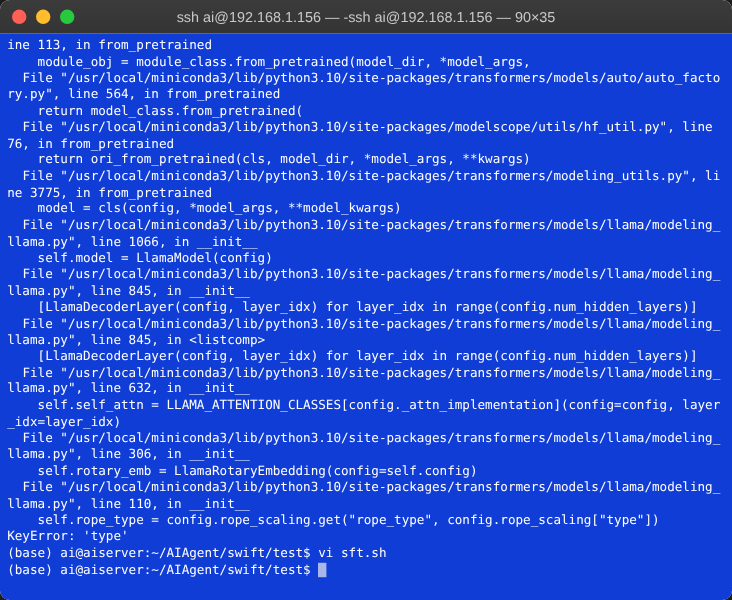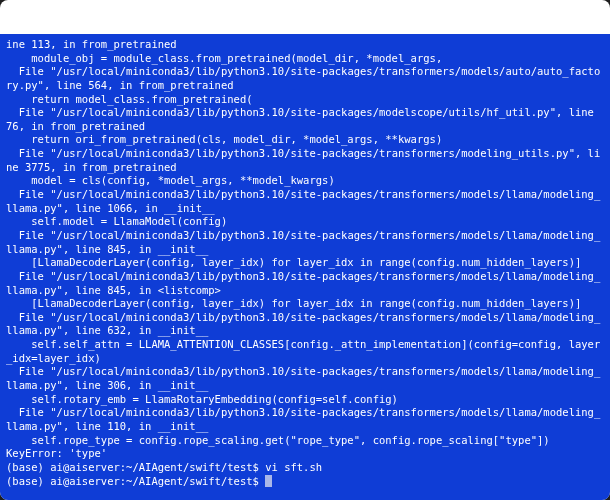--- a/index.html
+++ b/index.html
@@ -55,34 +55,41 @@
     flex: 1;
     background: #0f3dd6;
     color: #ffffff;
     font-family: "Menlo", "Monaco", "Consolas", monospace;
     font-size: 10.5px;
     line-height: 1.3;
     padding: 4px 6px;
     white-space: pre-wrap;
     word-break: break-all;
     overflow: hidden;
-    margin-top: 34px;
   }
   .cursor {
     display: inline-block;
     width: 7px;
     height: 12px;
     background: #a9b7e8;
     vertical-align: text-bottom;
   }
 </style>
 </head>
 <body>
 
 <div class="window">
+  <div class="titlebar">
+    <div class="traffic-lights">
+      <div class="light red"></div>
+      <div class="light yellow"></div>
+      <div class="light green"></div>
+    </div>
+    <div class="title">ssh ai@192.168.1.156 — -ssh ai@192.168.1.156 — 90×35</div>
+  </div>
   <div class="terminal"><span>ine 113, in from_pretrained</span>
 <span>    module_obj = module_class.from_pretrained(model_dir, *model_args,</span>
 <span>  File "/usr/local/miniconda3/lib/python3.10/site-packages/transformers/models/auto/auto_factory.py", line 564, in from_pretrained</span>
 <span>    return model_class.from_pretrained(</span>
 <span>  File "/usr/local/miniconda3/lib/python3.10/site-packages/modelscope/utils/hf_util.py", line 76, in from_pretrained</span>
 <span>    return ori_from_pretrained(cls, model_dir, *model_args, **kwargs)</span>
 <span>  File "/usr/local/miniconda3/lib/python3.10/site-packages/transformers/modeling_utils.py", line 3775, in from_pretrained</span>
 <span>    model = cls(config, *model_args, **model_kwargs)</span>
 <span>  File "/usr/local/miniconda3/lib/python3.10/site-packages/transformers/models/llama/modeling_llama.py", line 1066, in __init__</span>
 <span>    self.model = LlamaModel(config)</span>

